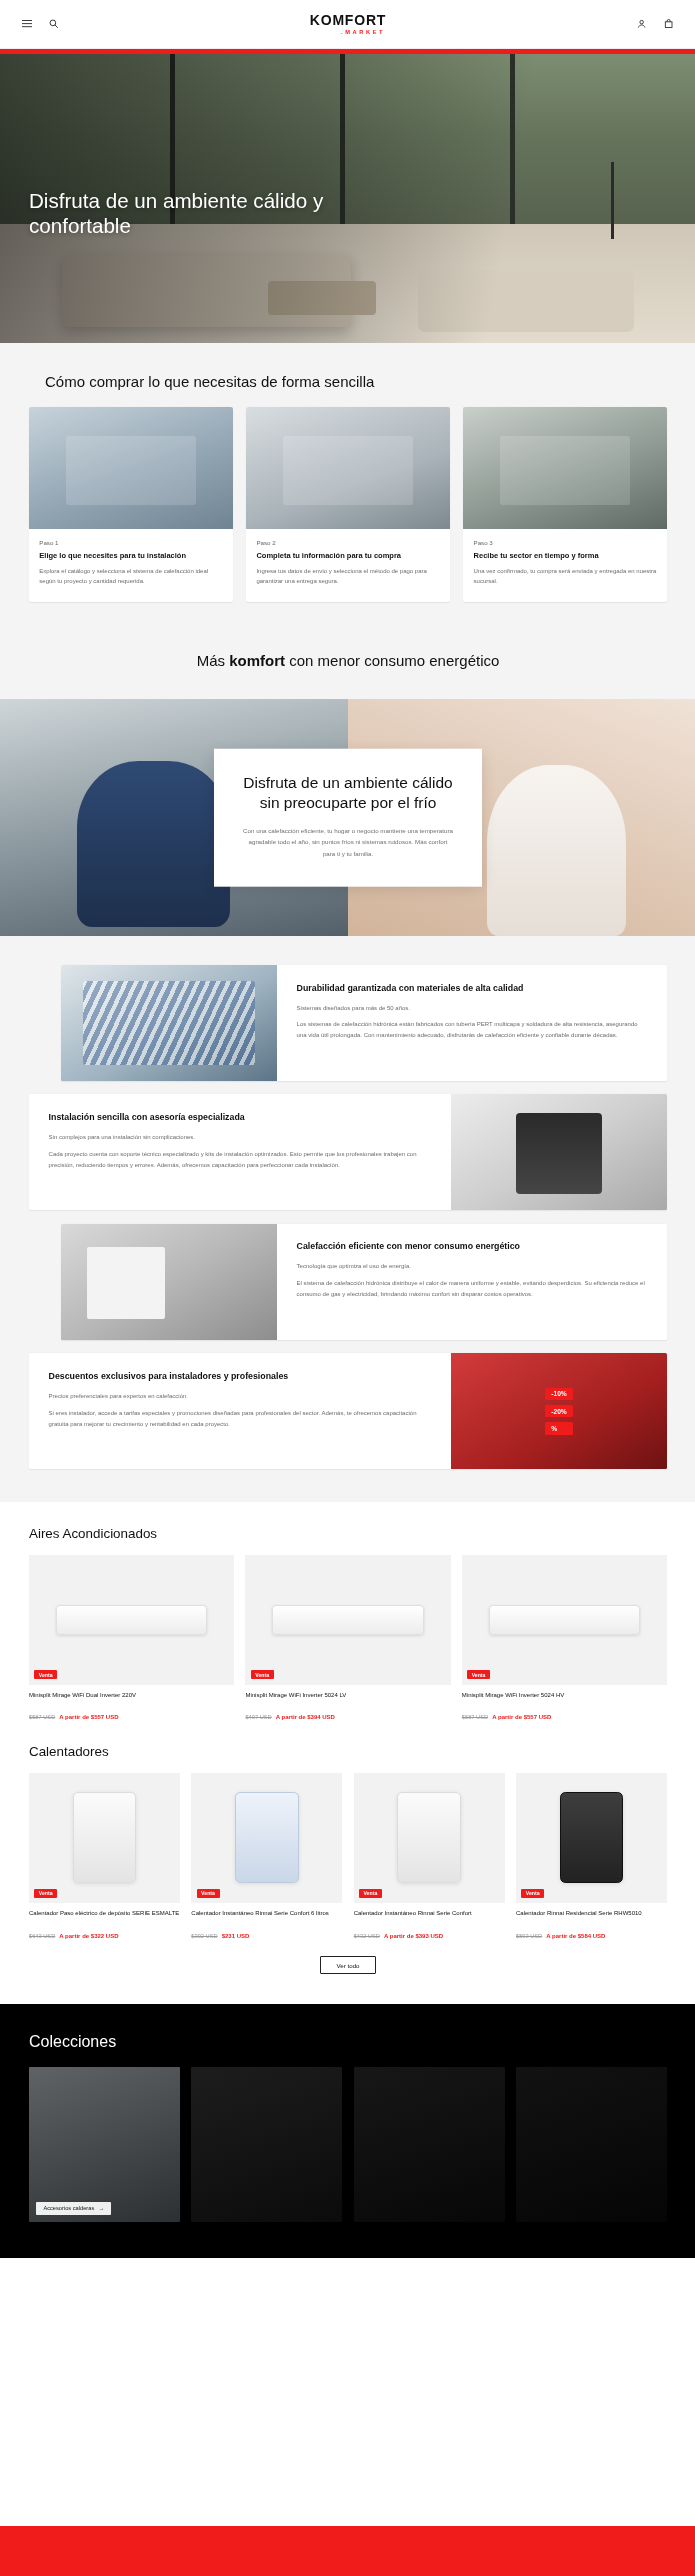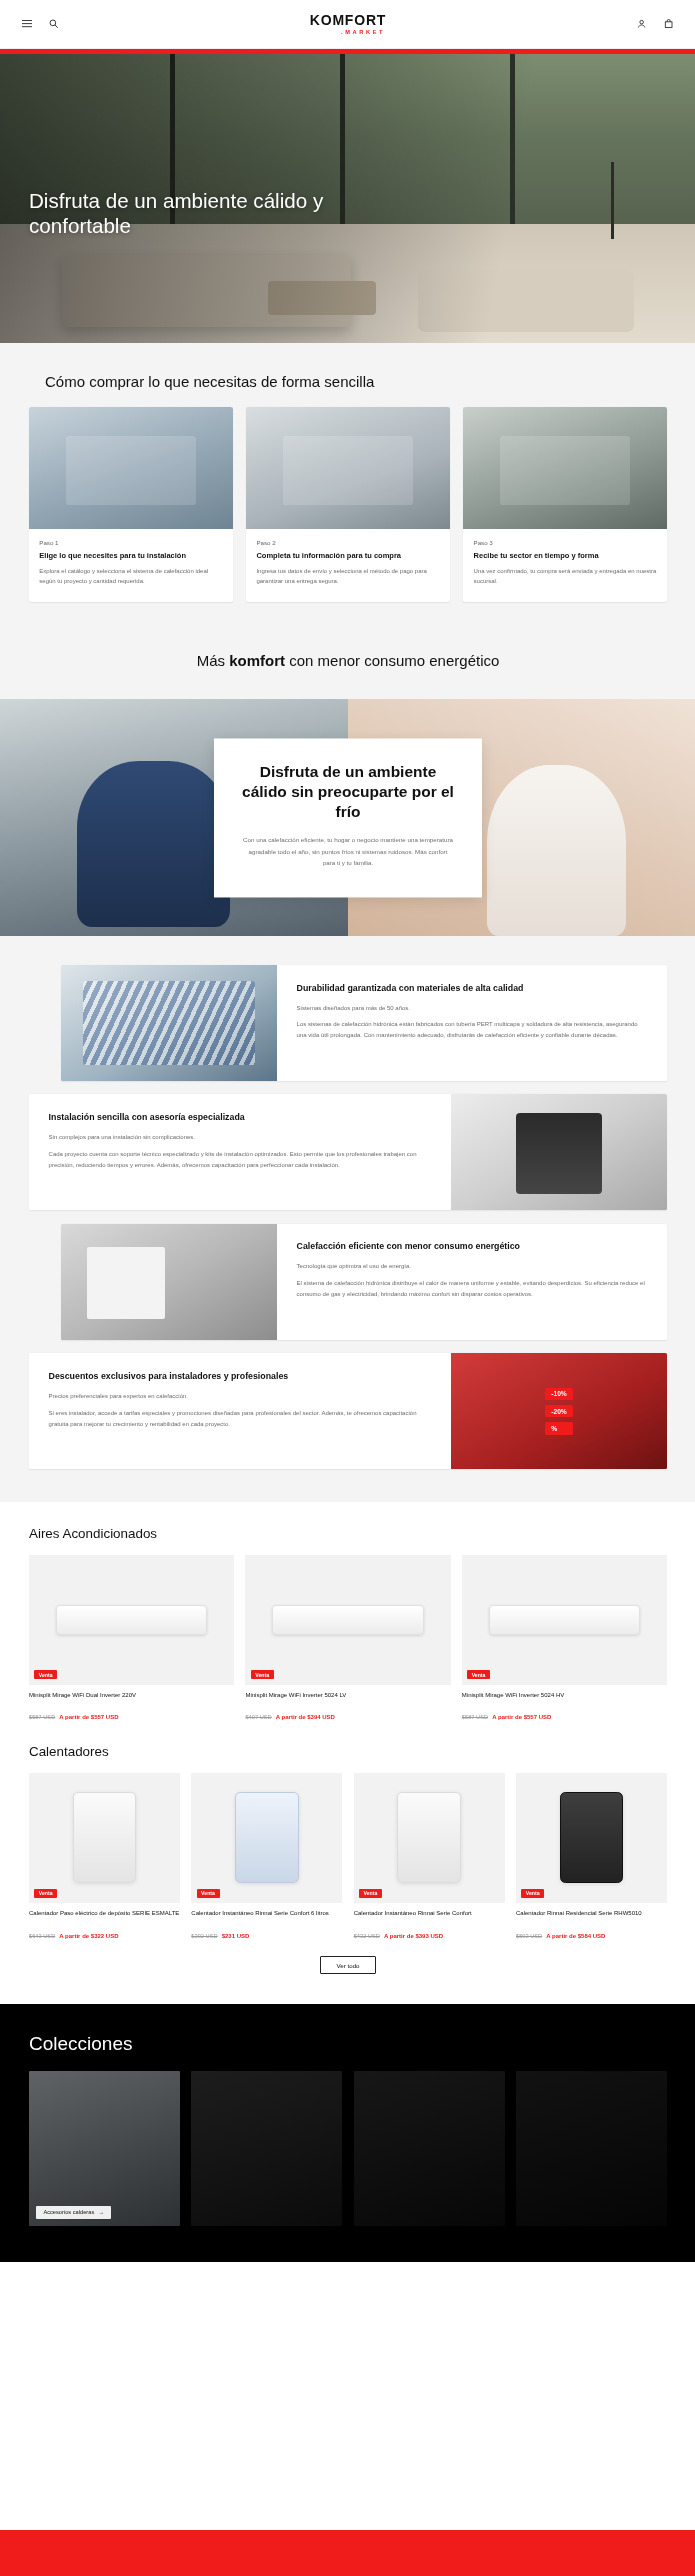--- a/index.html
+++ b/index.html
@@ -174,21 +174,21 @@
   .split-card {
     position: absolute;
     left: 50%; top: 50%;
     transform: translate(-50%,-50%);
     width: 268px;
     background: #ffffff;
     padding: 24px 28px 28px;
     text-align: center;
     box-shadow: 0 3.1px 13.4px rgba(0,0,0,.12);
   }
-  .split-card h3 { font-size: 15.5px; font-weight: 700; line-height: 1.32; margin-bottom: 11.3px; }
+  .split-card h3 { font-size: 15.5px; font-weight: 400; line-height: 1.32; margin-bottom: 11.3px; }
   .split-card p { font-size: 6.2px; color: #6f6f6f; line-height: 1.85; }
 
   
   .features { background: #f4f4f4; padding: 29px 29px 33px; display: flex; flex-direction: column; gap: 13.4px; }
   .frow {
     display: grid;
     background: #ffffff;
     border-radius: 1.5px;
     overflow: hidden;
     min-height: 116px;
@@ -264,21 +264,21 @@
     font-size: 6.2px; padding: 4.6px 15.5px; cursor: pointer; border-radius: 1px;
     font-family: "Liberation Sans", sans-serif;
   }
 
   
   .collections {
     background: #000000;
     padding: 29px 29px 36px;
     margin-top: 24px;
   }
-  .collections h2 { color: #ffffff; font-size: 19px; font-weight: 400; margin-bottom: 15.5px; }
+  .collections h2 { color: #ffffff; font-size: 16px; font-weight: 400; margin-bottom: 15.5px; }
   .cgrid { display: grid; grid-template-columns: repeat(4, 1fr); gap: 11.3px; }
   .ccard { height: 155px; position: relative; overflow: hidden; border-radius: 1px; }
   .cc1 { background: linear-gradient(160deg,#5f6366,#2d3033); }
   .cc2 { background: linear-gradient(160deg,#1d1d1d,#0b0b0b); }
   .cc3 { background: linear-gradient(160deg,#171717,#070707); }
   .cc4 { background: linear-gradient(160deg,#121212,#050505); }
   .cc-label {
     position: absolute; left: 7.2px; bottom: 7.2px;
     background: rgba(255,255,255,.92); color: #111;
     font-size: 5.7px; padding: 3.6px 7.2px; border-radius: 1px;

